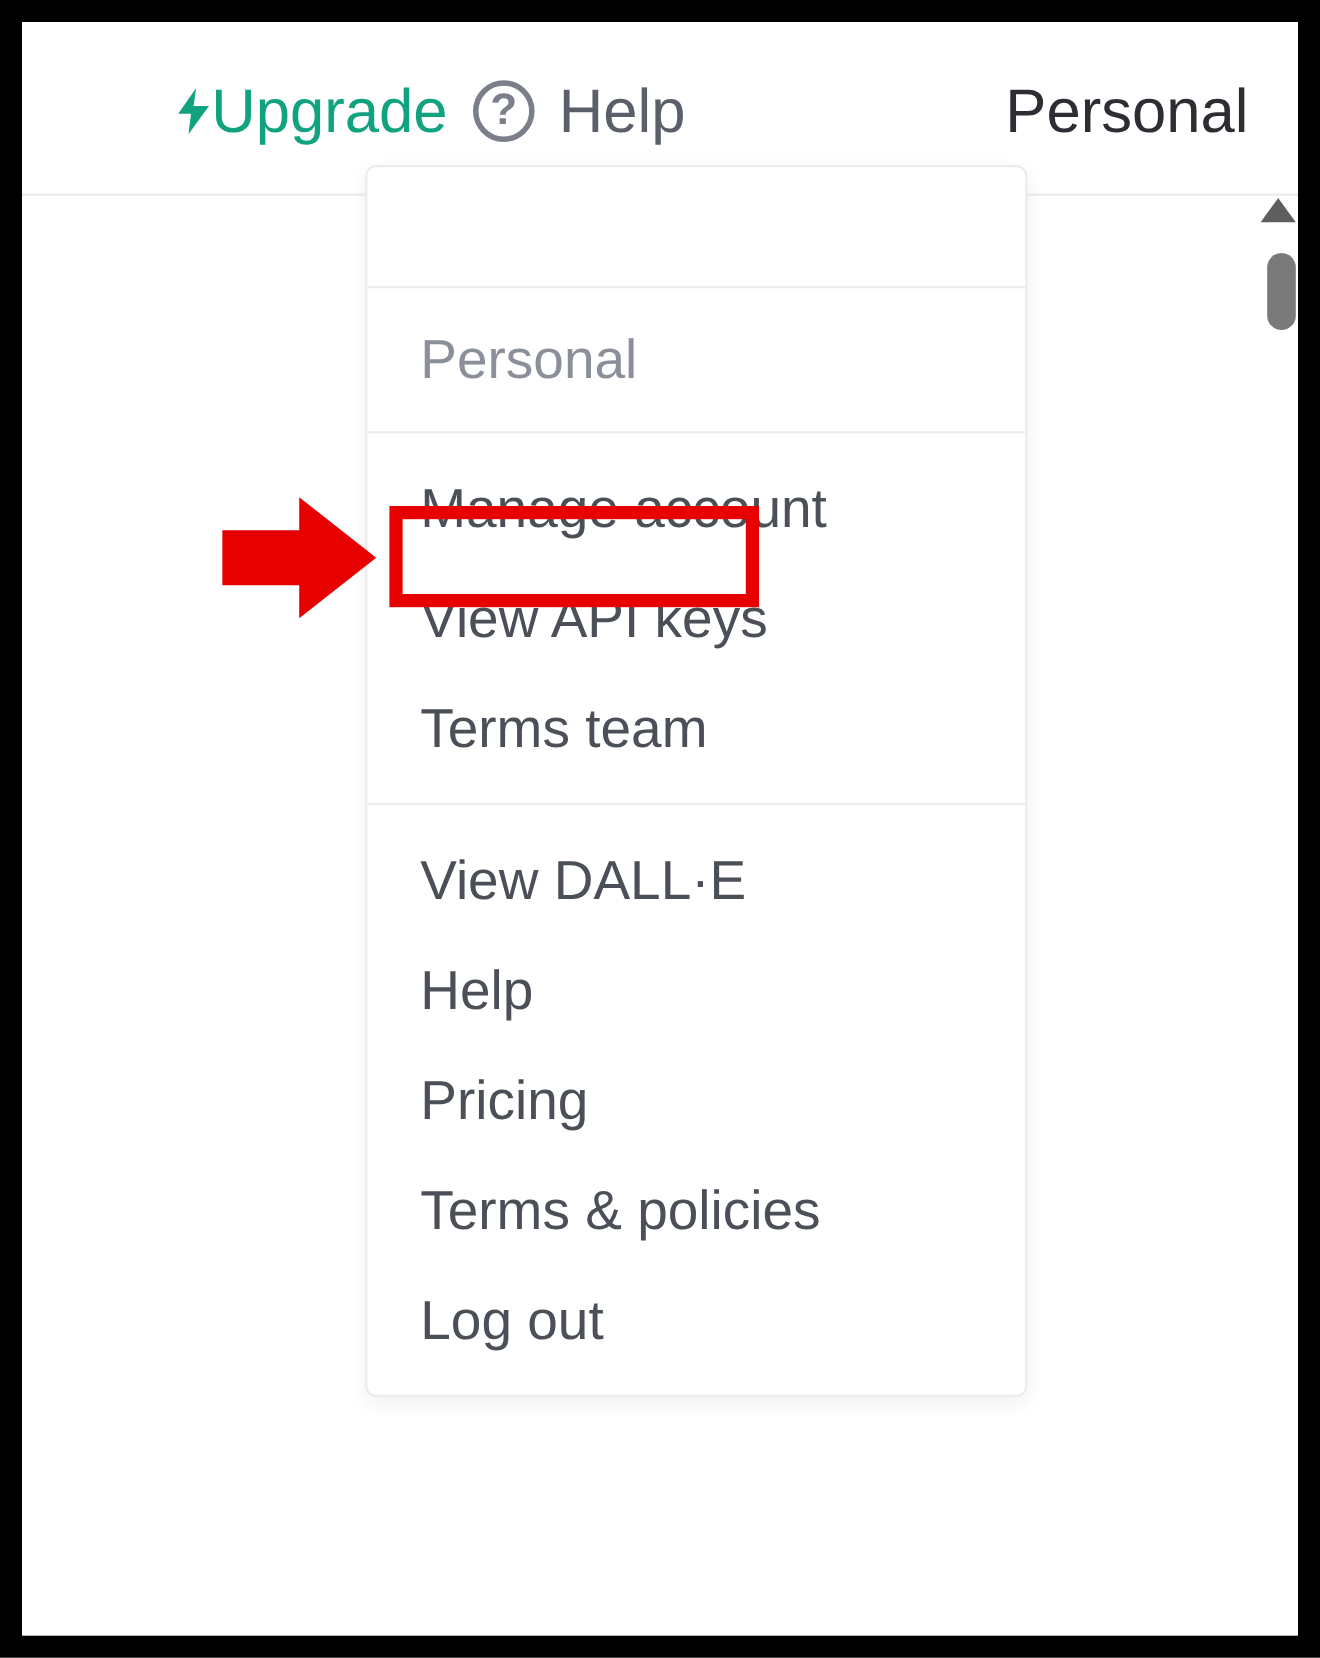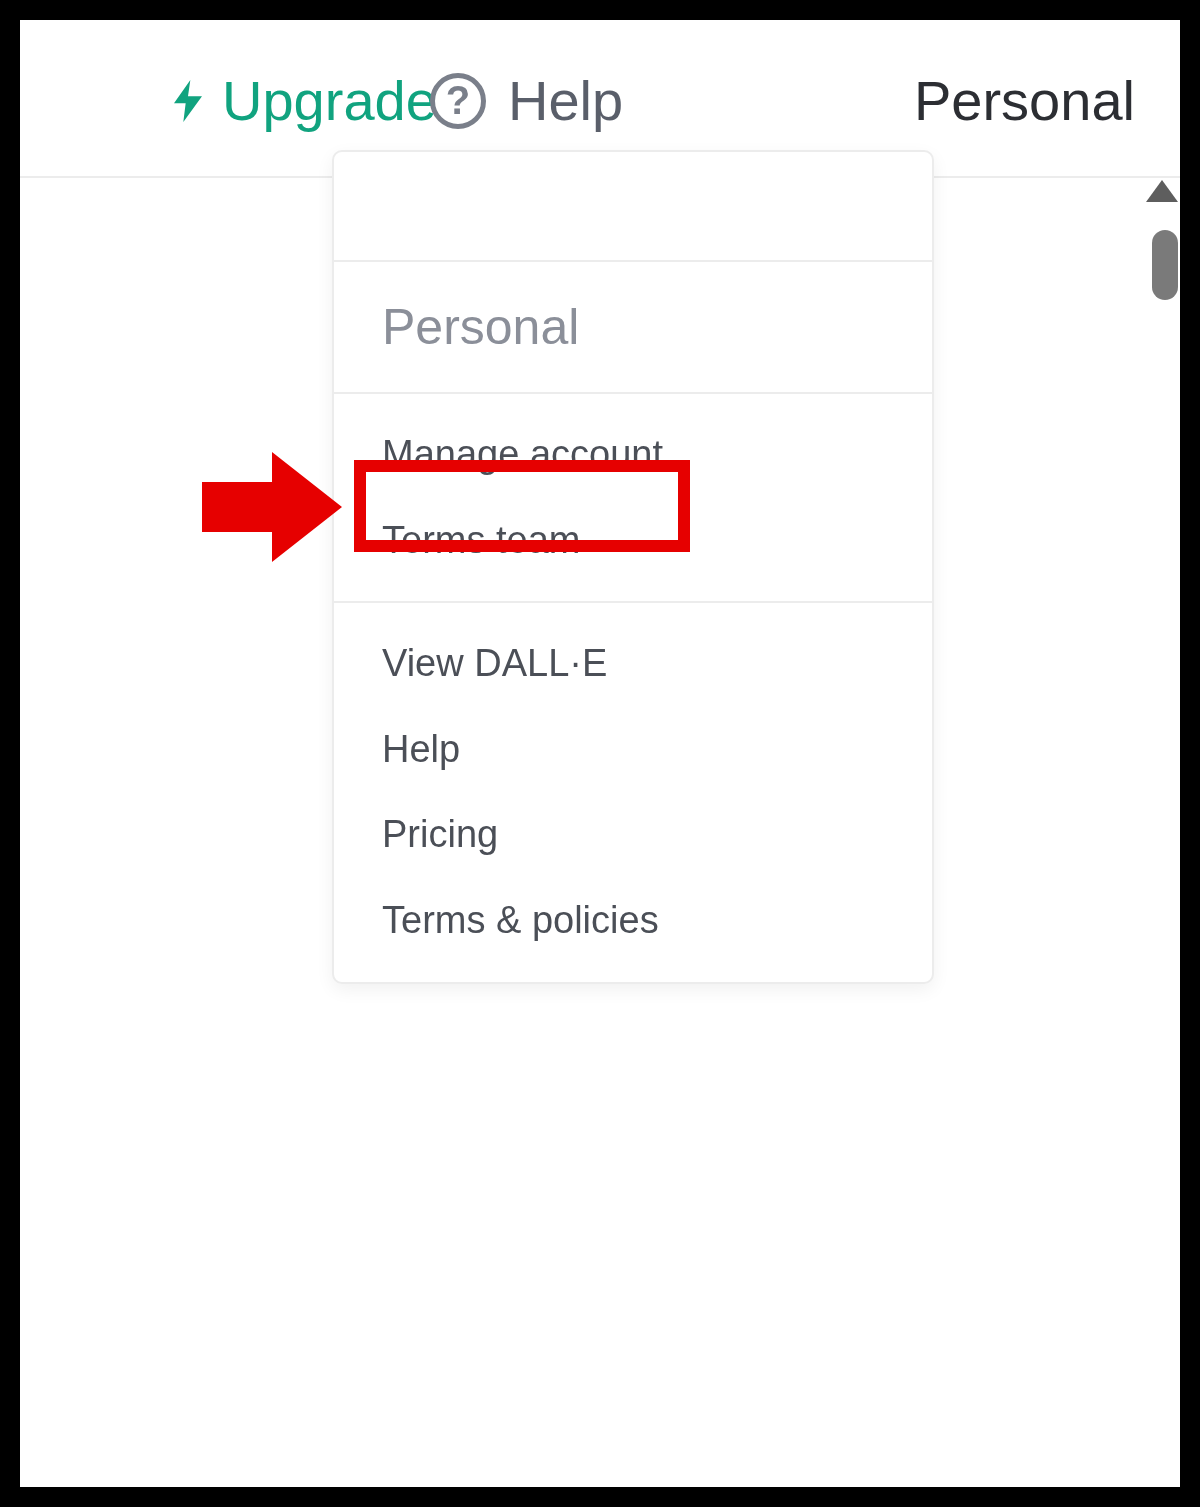--- a/index.html
+++ b/index.html
@@ -29,25 +29,24 @@
       top: 0;
       left: 0;
       right: 0;
       height: 158px;
       display: flex;
       align-items: center;
       border-bottom: 2px solid #ececec;
     }
     .upgrade-link {
       position: absolute;
-      left: 152px;
+      left: 140px;
       top: 48px;
       display: flex;
       align-items: center;
-      gap: 18px;
       color: #11a37f;
       font-size: 56px;
       font-weight: 500;
       cursor: pointer;
       text-align: right;
     }
     .upgrade-link .bolt {
       width: 32px;
       height: 48px;
       display: inline-flex;
@@ -111,21 +110,21 @@
     .menu-group {
       padding: 18px 0 18px 0;
     }
     .menu-group.bordered {
       border-bottom: 2px solid #ececec;
     }
     .menu-item {
       display: block;
       padding: 20px 48px;
       color: #4b4f57;
-      font-size: 38px;
+      font-size: 50px;
       font-weight: 500;
       cursor: pointer;
       line-height: 1.2;
     }
     .highlight-box {
       position: absolute;
       left: 334px;
       top: 440px;
       width: 336px;
       height: 92px;
@@ -186,28 +185,30 @@
       <span>Personal</span>
     </div>
   </div>
 
   <div class="dropdown">
     <div class="dropdown-spacer"></div>
     <div class="dropdown-title">Personal</div>
 
     <div class="menu-group bordered">
       <a class="menu-item">Manage account</a>
+      <a class="menu-item">View API keys</a>
       <a class="menu-item">Terms team</a>
     </div>
 
     <div class="menu-group">
       <a class="menu-item">View DALL·E</a>
       <a class="menu-item">Help</a>
       <a class="menu-item">Pricing</a>
       <a class="menu-item">Terms &amp; policies</a>
+      <a class="menu-item">Log out</a>
     </div>
   </div>
 
   <div class="highlight-box"></div>
 
   <div class="red-arrow">
     <svg viewBox="0 0 140 110" width="140" height="110">
       <polygon points="0,30 70,30 70,0 140,55 70,110 70,80 0,80" fill="#e60000"></polygon>
     </svg>
   </div>

